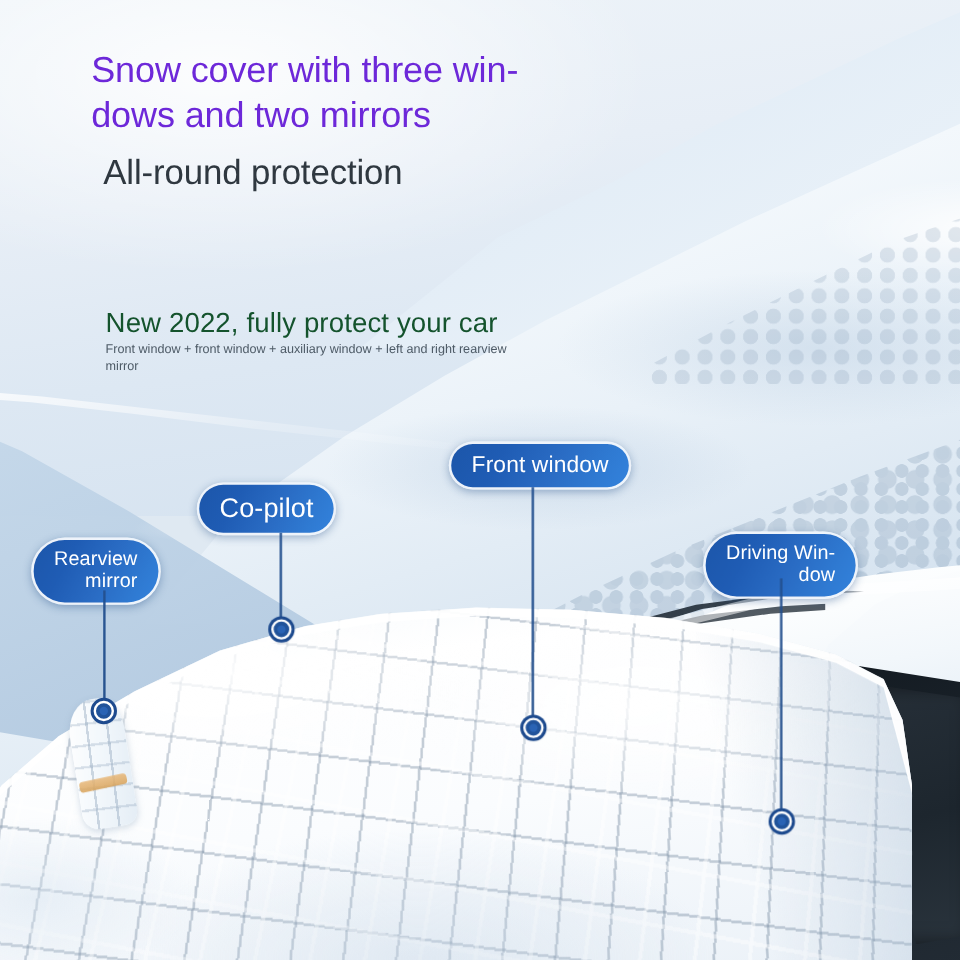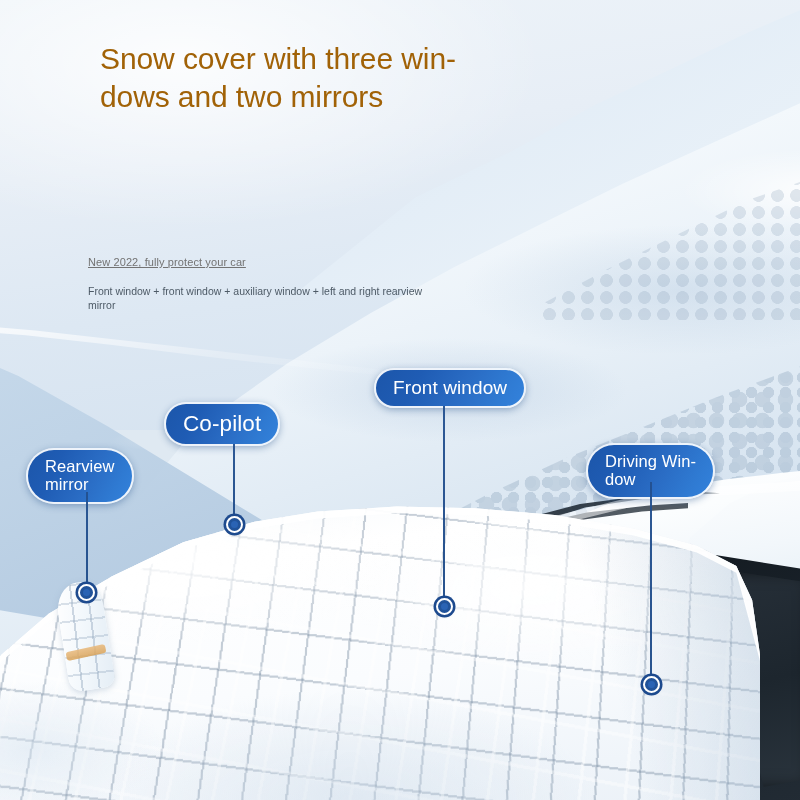--- a/index.html
+++ b/index.html
@@ -211,21 +211,21 @@
   .callout { position:absolute; }
   .pill {
     position:relative;
     display:inline-block;
     padding:7px 17px 8px;
     border-radius:999px;
     background:linear-gradient(118deg,#1c56aa 0%,#1f5cb4 28%,#2a6cc4 58%,#2f7ad2 82%,#3382dc 100%);
     border:2.5px solid rgba(255,255,255,.92);
     color:#fff;
     line-height:1.12;
-    text-align:left;
+    text-align:right;
     box-shadow:0 2px 7px rgba(26,70,130,.38);
     white-space:pre-line;
     letter-spacing:.1px;
   }
   .pill.sm { font-size:16.5px; }
   .pill.md { font-size:19px; }
   .pill.lg { font-size:22.5px; }
 
   .lead {
     position:absolute;
@@ -243,31 +243,31 @@
   }
   .dot i {
     position:absolute; left:50%; top:50%;
     width:7px; height:7px; margin:-3.5px 0 0 -3.5px;
     border-radius:50%; background:#2a63b4;
     display:block;
   }
 
   
   .headline {
-    position:absolute; left:100px; top:40px;
-    font-size:30px; color:#a16207; line-height:1.28;
+    position:absolute; left:76px; top:40px;
+    font-size:30px; color:#6d28d9; line-height:1.28;
     letter-spacing:-.1px; white-space:pre-line;
   }
   .headline2 {
     position:absolute; left:86px; top:128px;
     font-size:29px; color:#2f3840; letter-spacing:-.1px;
   }
   .subhead {
     position:absolute; left:88px; top:256px;
-    font-size:11px; color:#737373; letter-spacing:.1px;text-decoration:underline;
+    font-size:23px; color:#14532d; letter-spacing:.1px;
   }
   .featline {
     position:absolute; left:88px; top:285px;
     width:360px;
     font-size:10.5px; color:#4d5a66; line-height:1.32;
   }
 </style>
 </head>
 <body>
 
@@ -302,20 +302,21 @@
   </div>
   <div class="cover-top-seam"></div>
 
   <div class="mirror-sleeve">
     <div class="mirror-seam"></div>
   </div>
   <div class="mirror-strap"></div>
 
   <div class="headline">Snow cover with three win-
 dows and two mirrors</div>
+  <div class="headline2">All-round protection</div>
   <div class="subhead">New 2022, fully protect your car</div>
   <div class="featline">Front window + front window + auxiliary window + left and right rearview mirror</div>
 
   <div class="callout" style="left:26px; top:448px;">
     <div class="pill sm">Rearview
 mirror</div>
   </div>
   <div class="lead" style="left:86px; top:492px; height:110px;"></div>
   <div class="dot" style="left:78px; top:584px;">
       <i></i>

